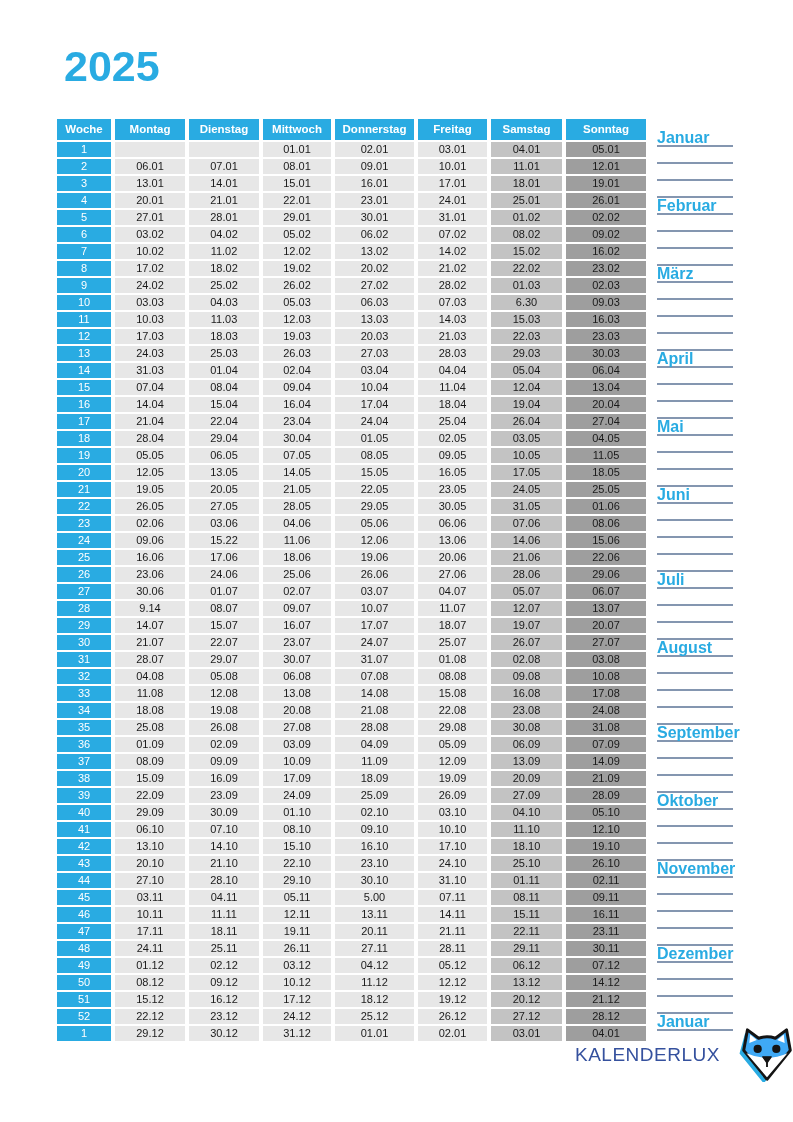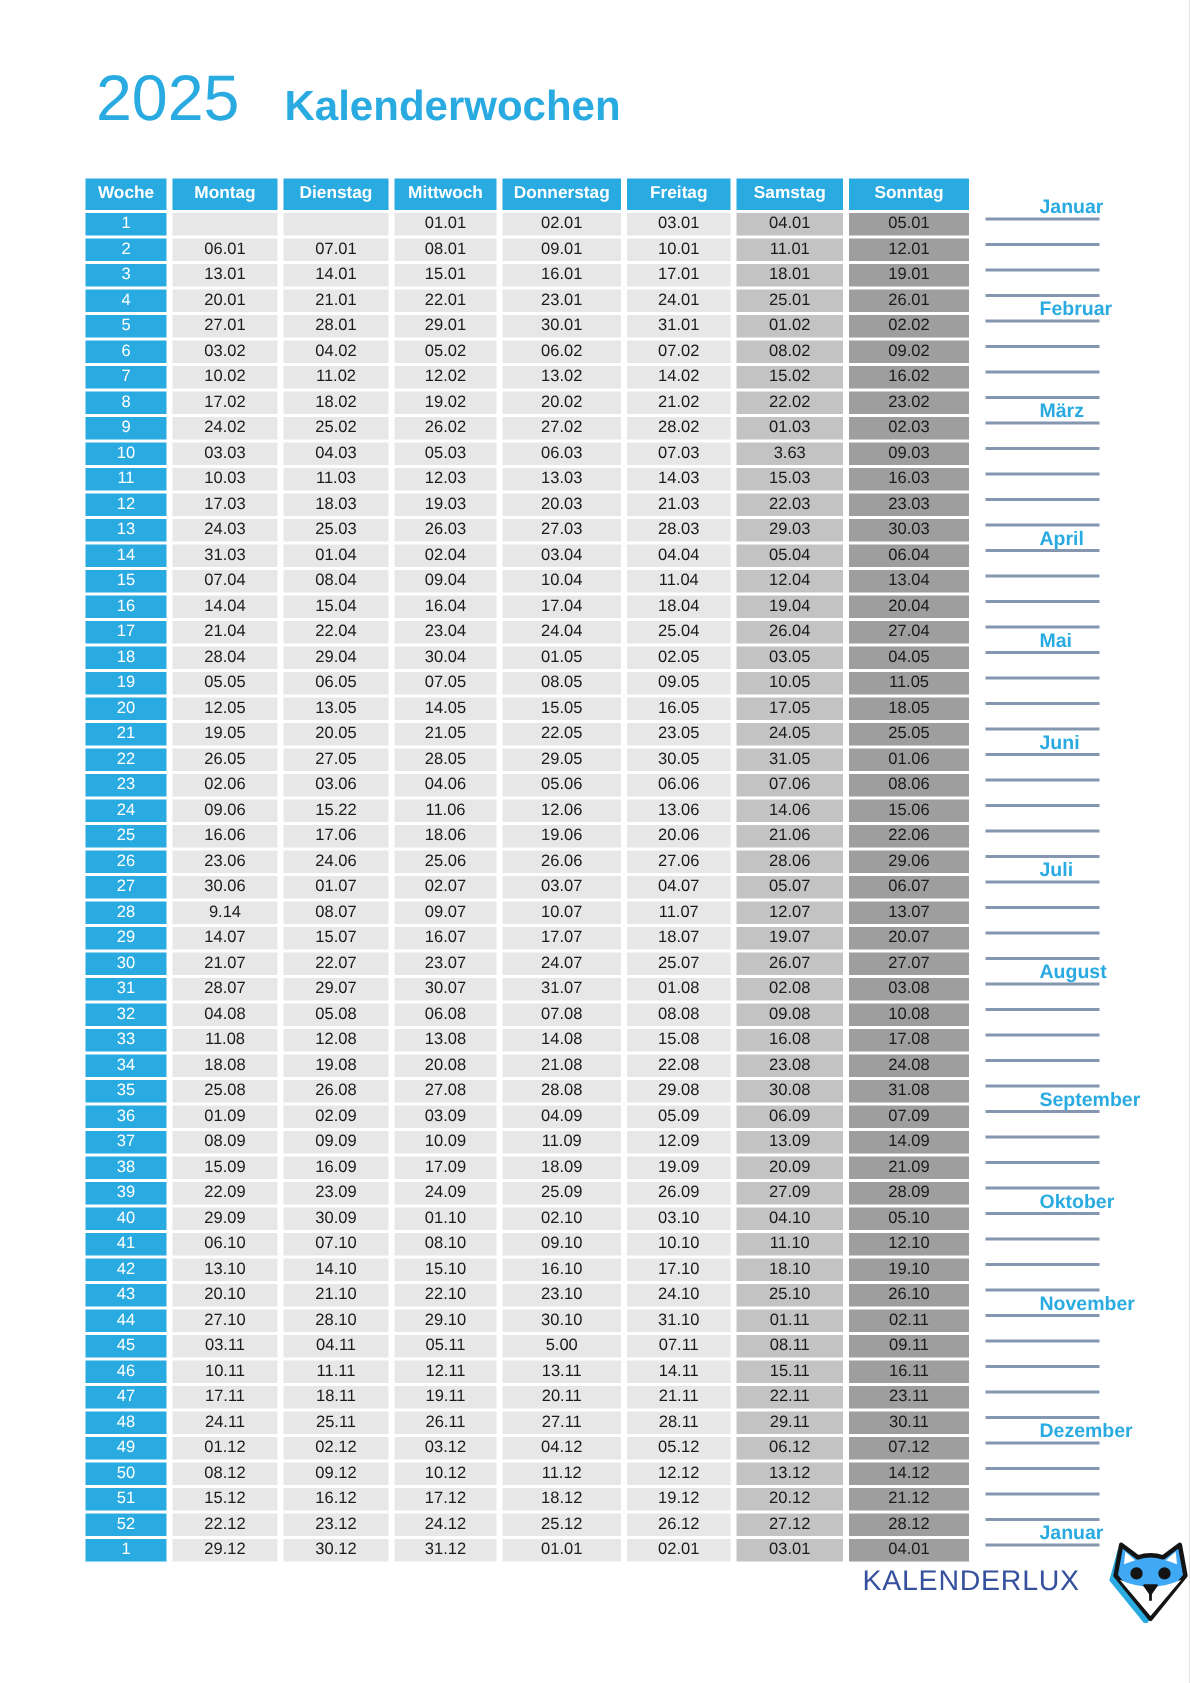--- a/index.html
+++ b/index.html
@@ -4,21 +4,21 @@
 <style>
   :root{
     --accent:#29ABE2; --cell:#E7E7E7; --sat:#C3C3C3; --sun:#9E9E9E;
     --line:#8496B0; --logo:#35519E; --ink:#1a1a1a;
   }
   *{margin:0;padding:0;box-sizing:border-box;}
   body{background:#888;font-family:"Liberation Sans",sans-serif;}
   .page{position:relative;width:793px;height:1122px;background:#ffffff;margin:0 auto;overflow:hidden;}
 
   .title{position:absolute;left:64px;top:42px;display:flex;align-items:baseline;gap:30px;}
-  .title .year{font-size:43px;font-weight:normal;color:var(--accent);letter-spacing:0px;}
+  .title .year{font-size:43px;font-weight:bold;color:var(--accent);letter-spacing:0px;}
   .title .subtitle{font-size:28px;font-weight:bold;color:var(--accent);}
 
   .calendar{
     position:absolute;left:57px;top:107px;
     display:grid;
     grid-template-columns:54px 70px 70px 68px 79px 69px 71px 80px;
     grid-template-rows:21px;
     grid-auto-rows:15px;
     column-gap:4px;row-gap:2px;margin-top:12px;
   }
@@ -28,36 +28,35 @@
   }
   .calendar .h{background:var(--accent);color:#fff;font-weight:bold;font-size:11.5px;line-height:21px;}
   .calendar .wk{background:var(--accent);color:#fff;}
   .calendar .d{background:var(--cell);color:var(--ink);}
   .calendar .sa{background:var(--sat);color:var(--ink);}
   .calendar .su{background:var(--sun);color:var(--ink);}
 
   .months{position:absolute;left:657px;top:130px;width:76px;}
   .months .mrow{height:17px;border-bottom:2px solid var(--line);}
   .months .mlabel{
-    display:block;font-size:13px;font-weight:bold;color:var(--accent);
-    line-height:15px;white-space:nowrap;margin-left:36px;
+    display:block;font-size:16px;font-weight:bold;color:var(--accent);
+    line-height:15px;white-space:nowrap;
   }
 
   .logo{position:absolute;left:575px;top:1027px;height:56px;display:flex;align-items:center;gap:19px;}
   .logo-text{font-size:19px;color:var(--logo);letter-spacing:0.5px;}
   .fox{width:56px;height:54px;display:block;}
 </style>
 </head>
 <body>
 
 <div class="page">
 
   <header class="title">
     <span class="year">2025</span>
-    <span class="subtitle">Kalenderwochen</span>
   </header>
 
   <div class="calendar" id="calendar-grid">
       <div class="h">Woche</div>
       <div class="h">Montag</div>
       <div class="h">Dienstag</div>
       <div class="h">Mittwoch</div>
       <div class="h">Donnerstag</div>
       <div class="h">Freitag</div>
       <div class="h">Samstag</div>
@@ -133,21 +132,21 @@
       <div class="d">27.02</div>
       <div class="d">28.02</div>
       <div class="sa">01.03</div>
       <div class="su">02.03</div>
       <div class="wk">10</div>
       <div class="d">03.03</div>
       <div class="d">04.03</div>
       <div class="d">05.03</div>
       <div class="d">06.03</div>
       <div class="d">07.03</div>
-      <div class="sa">3.63</div>
+      <div class="sa">6.30</div>
       <div class="su">09.03</div>
       <div class="wk">11</div>
       <div class="d">10.03</div>
       <div class="d">11.03</div>
       <div class="d">12.03</div>
       <div class="d">13.03</div>
       <div class="d">14.03</div>
       <div class="sa">15.03</div>
       <div class="su">16.03</div>
       <div class="wk">12</div>

